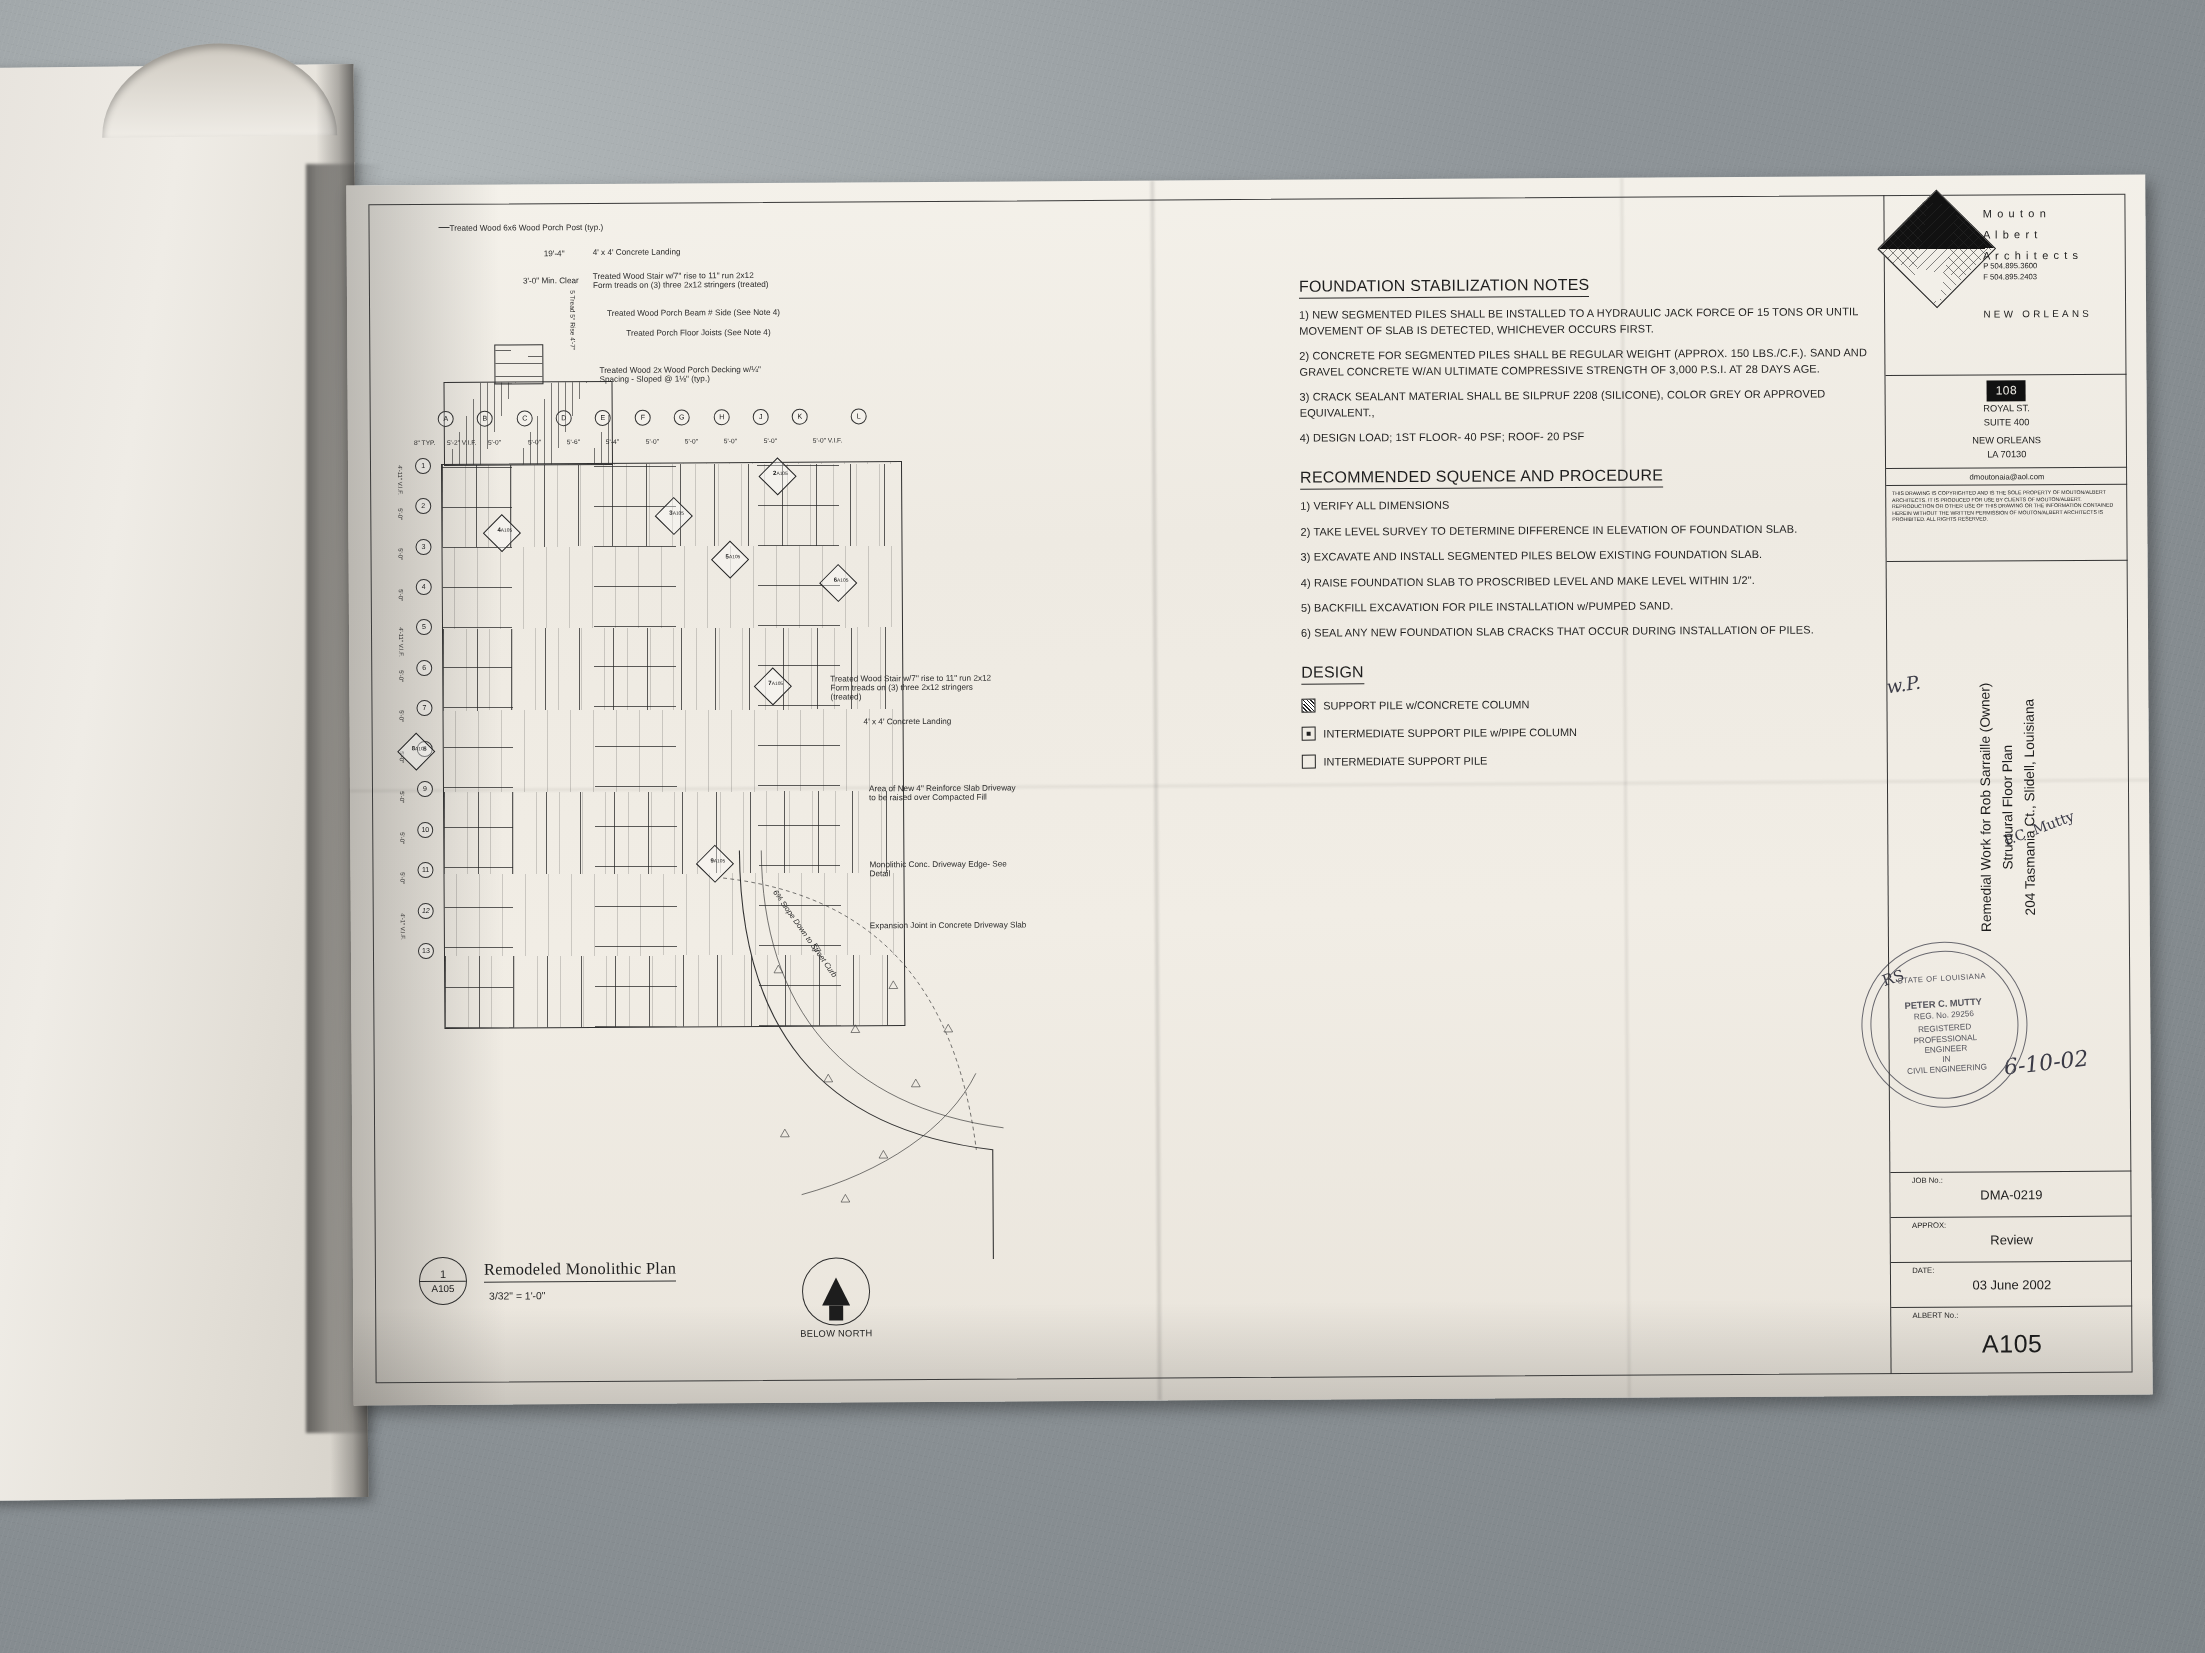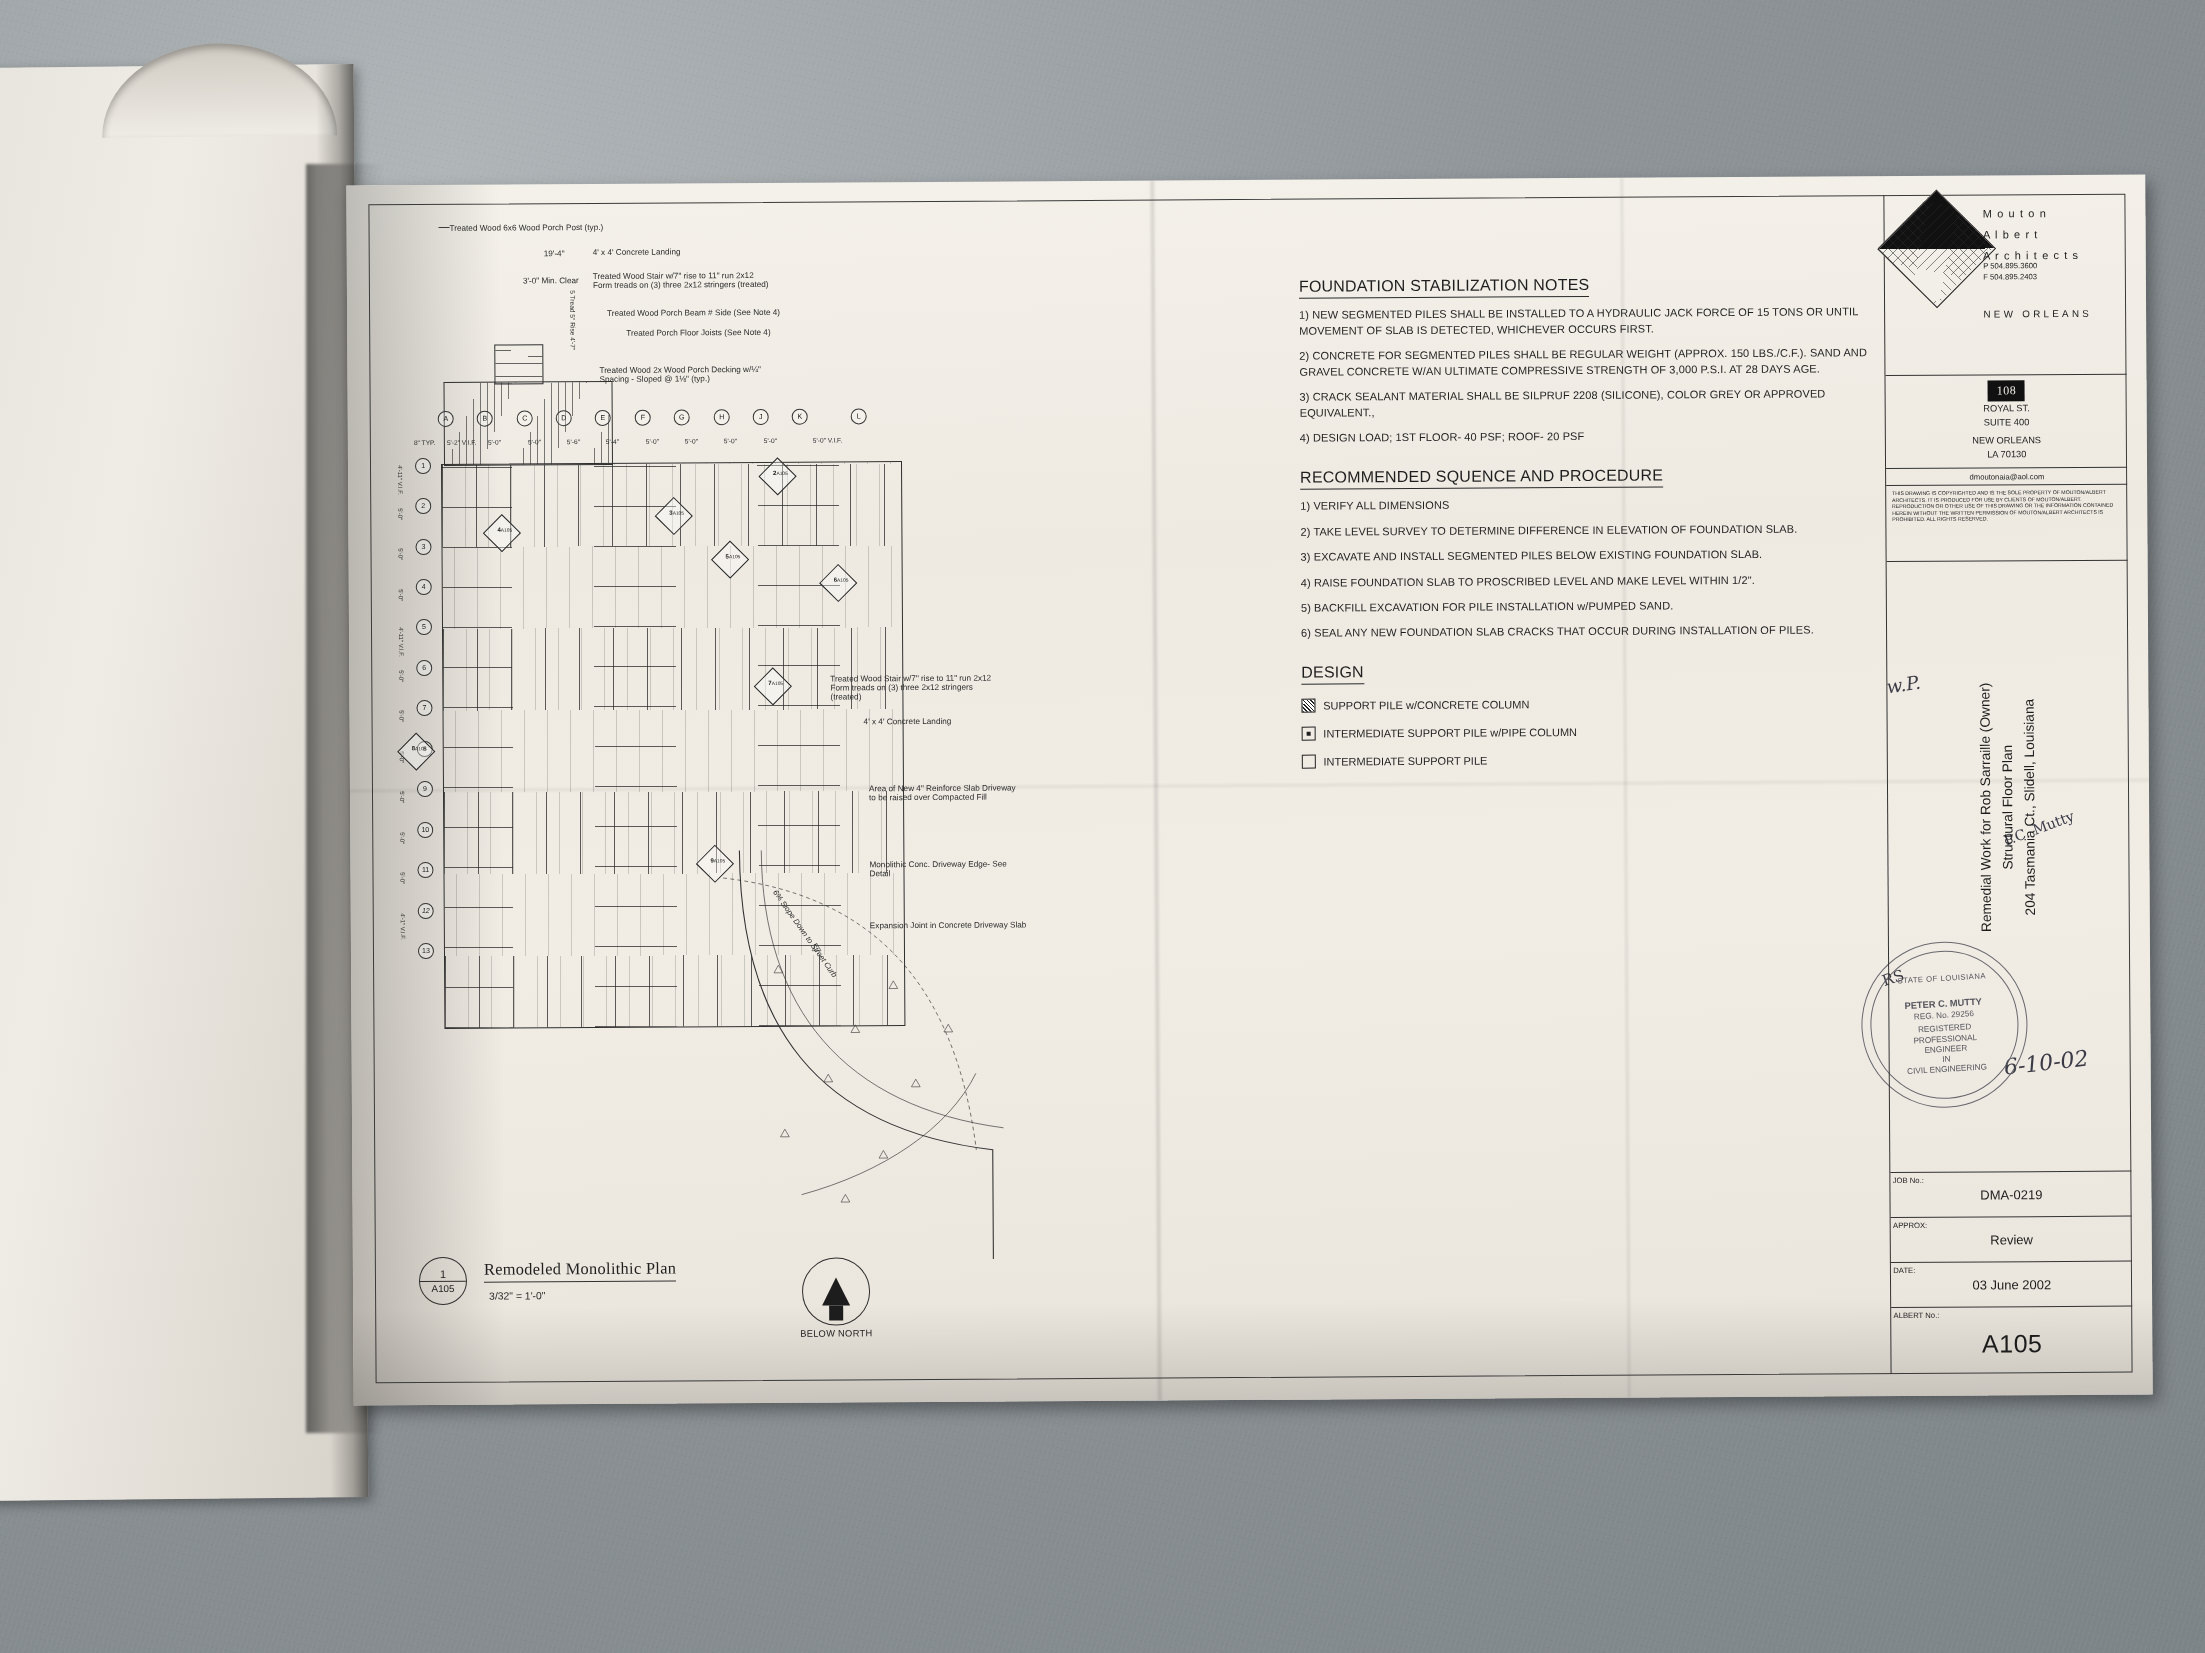--- a/index.html
+++ b/index.html
@@ -193,33 +193,33 @@
     border:1.1px solid #222;
   }
   #tb-logo .hatch{
     position:absolute;left:9.8px;top:12px;width:82px;height:82px;transform:rotate(45deg);
     background-image:repeating-linear-gradient(90deg, rgba(40,40,40,.55) 0 0.5px, rgba(0,0,0,0) 0.5px 7.1px),
                      repeating-linear-gradient(0deg, rgba(40,40,40,.55) 0 0.5px, rgba(0,0,0,0) 0.5px 7.1px);
   }
   #tb-logo .firm{position:absolute;left:98px;top:9.8px;right:4.4px;font-size:11px;line-height:1.9;letter-spacing:1.1px;color:#1d1d1d;}
   #tb-logo .ph{position:absolute;left:98px;top:66px;font-size:7.7px;line-height:1.5;}
   #tb-addr{font-size:9.3px;line-height:1.55;text-align:center;padding:5.5px 3.3px;border-bottom:0.8px solid #333;}
-  #tb-addr .black{display:inline-block;background:#111;color:#f0ede6;padding:1.1px 8.8px;font-size:12px;letter-spacing:0.5px;font-family:Liberation Serif, serif;}
+  #tb-addr .black{display:inline-block;background:#111;color:#f0ede6;padding:1.1px 8.8px;font-size:12px;letter-spacing:0.5px;}
   #tb-email{font-size:7.7px;text-align:center;padding:3.3px;border-bottom:0.8px solid #333;}
   #tb-copy{font-size:5.2px;line-height:1.25;padding:4.4px 5.5px;border-bottom:0.8px solid #333;height:66px;}
   #tb-project{
     position:absolute;left:0;top:416px;width:241px;height:416px;
   }
   #tb-project .vert{
     position:absolute;left:-88px;top:164px;width:416px;text-align:center;
     transform:rotate(-90deg);font-size:13.7px;line-height:1.6;color:#1c1c1c;
   }
   #tb-fields{position:absolute;left:0;bottom:0;width:241px;}
   .fld{border-top:0.8px solid #333;height:44px;position:relative;}
-  .fld .k{position:absolute;left:2px;top:3.3px;font-size:7.7px;}
+  .fld .k{position:absolute;left:21px;top:3.3px;font-size:7.7px;}
   .fld .v{position:absolute;left:0;right:0;top:15.3px;text-align:center;font-size:13px;}
   #fld-sheet{height:66px;}
   #fld-sheet .v{font-size:25px;top:22px;letter-spacing:0.5px;}
 </style>
 </head>
 <body>
 
 <div id="desk"></div>
 
 <div id="left-page">

